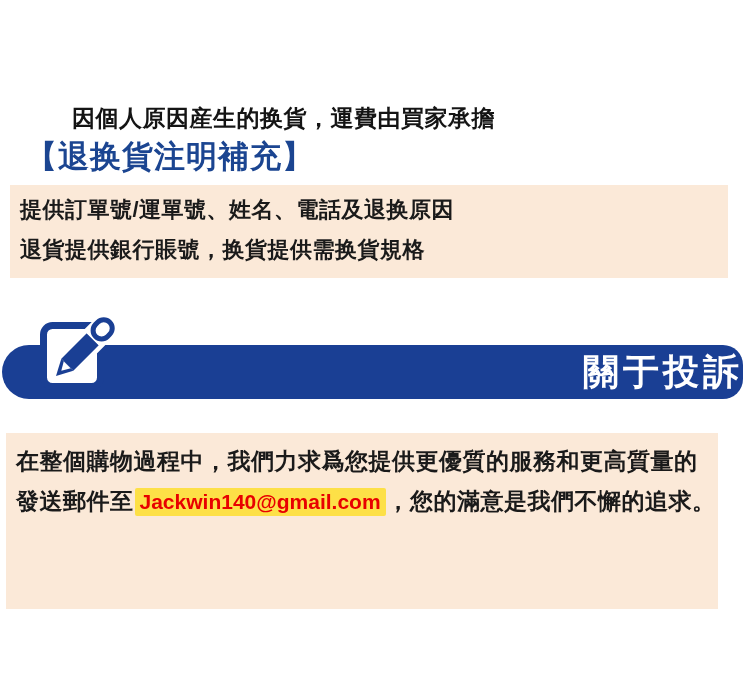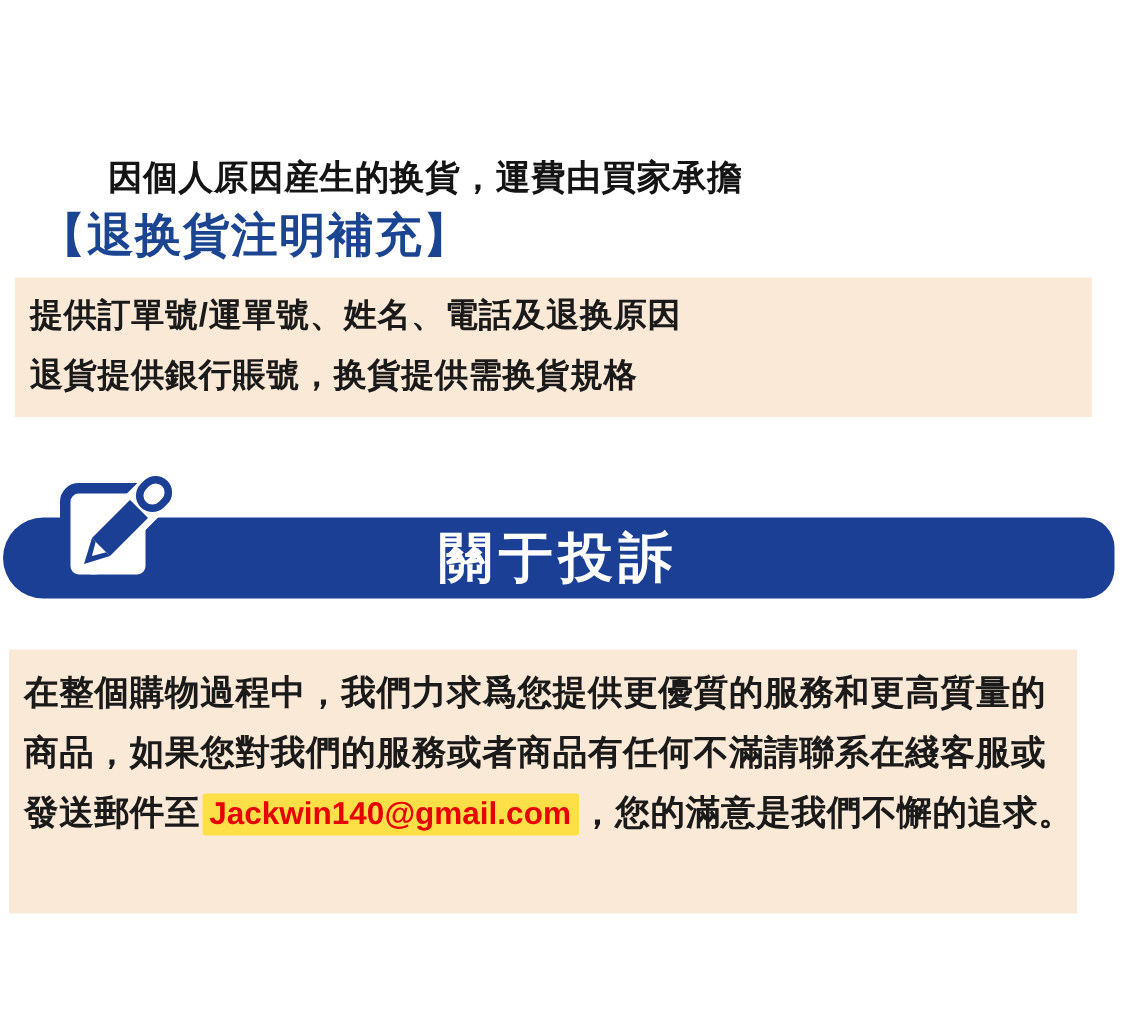--- a/index.html
+++ b/index.html
@@ -55,21 +55,21 @@
   }
   .banner{
     position:absolute;
     left:2px;
     top:345px;
     width:741px;
     height:54px;
     background:#1a3f94;
     border-radius:27px 20px 20px 27px;
     z-index:1;
-    text-align:center;
+    text-align:right;
   }
   .banner-title{
     display:inline-block;
     line-height:54px;
     font-size:36px;
     font-weight:700;
     color:#ffffff;
     letter-spacing:4px;
     white-space:nowrap;
   }
@@ -133,17 +133,16 @@
       <polygon points="0,0 16,-8.5 16,8.5" fill="#1a3f94"></polygon>
       <polygon points="7.5,0 16,-5 16,5" fill="#ffffff"></polygon>
       <rect x="16" y="-8.5" width="36" height="17" fill="#1a3f94"></rect>
       <rect x="52" y="-10" width="4" height="20" fill="#ffffff"></rect>
       <rect x="56" y="-8.5" width="20" height="17" rx="8.5" fill="#ffffff" stroke="#1a3f94" stroke-width="5"></rect>
     </g>
   </svg>
 
   <div class="box box2">
     <div class="pline">在整個購物過程中，我們力求爲您提供更優質的服務和更高質量的</div>
-    <div class="pline">商品，如果您對我們的服務或者商品有任何不滿請聯系在綫客服或</div>
     <div class="pline"><span>發送郵件至</span><a class="email" href="#">Jackwin140@gmail.com</a><span>，您的滿意是我們不懈的追求。</span></div>
   </div>
 
 </div>
 
 </body></html>

